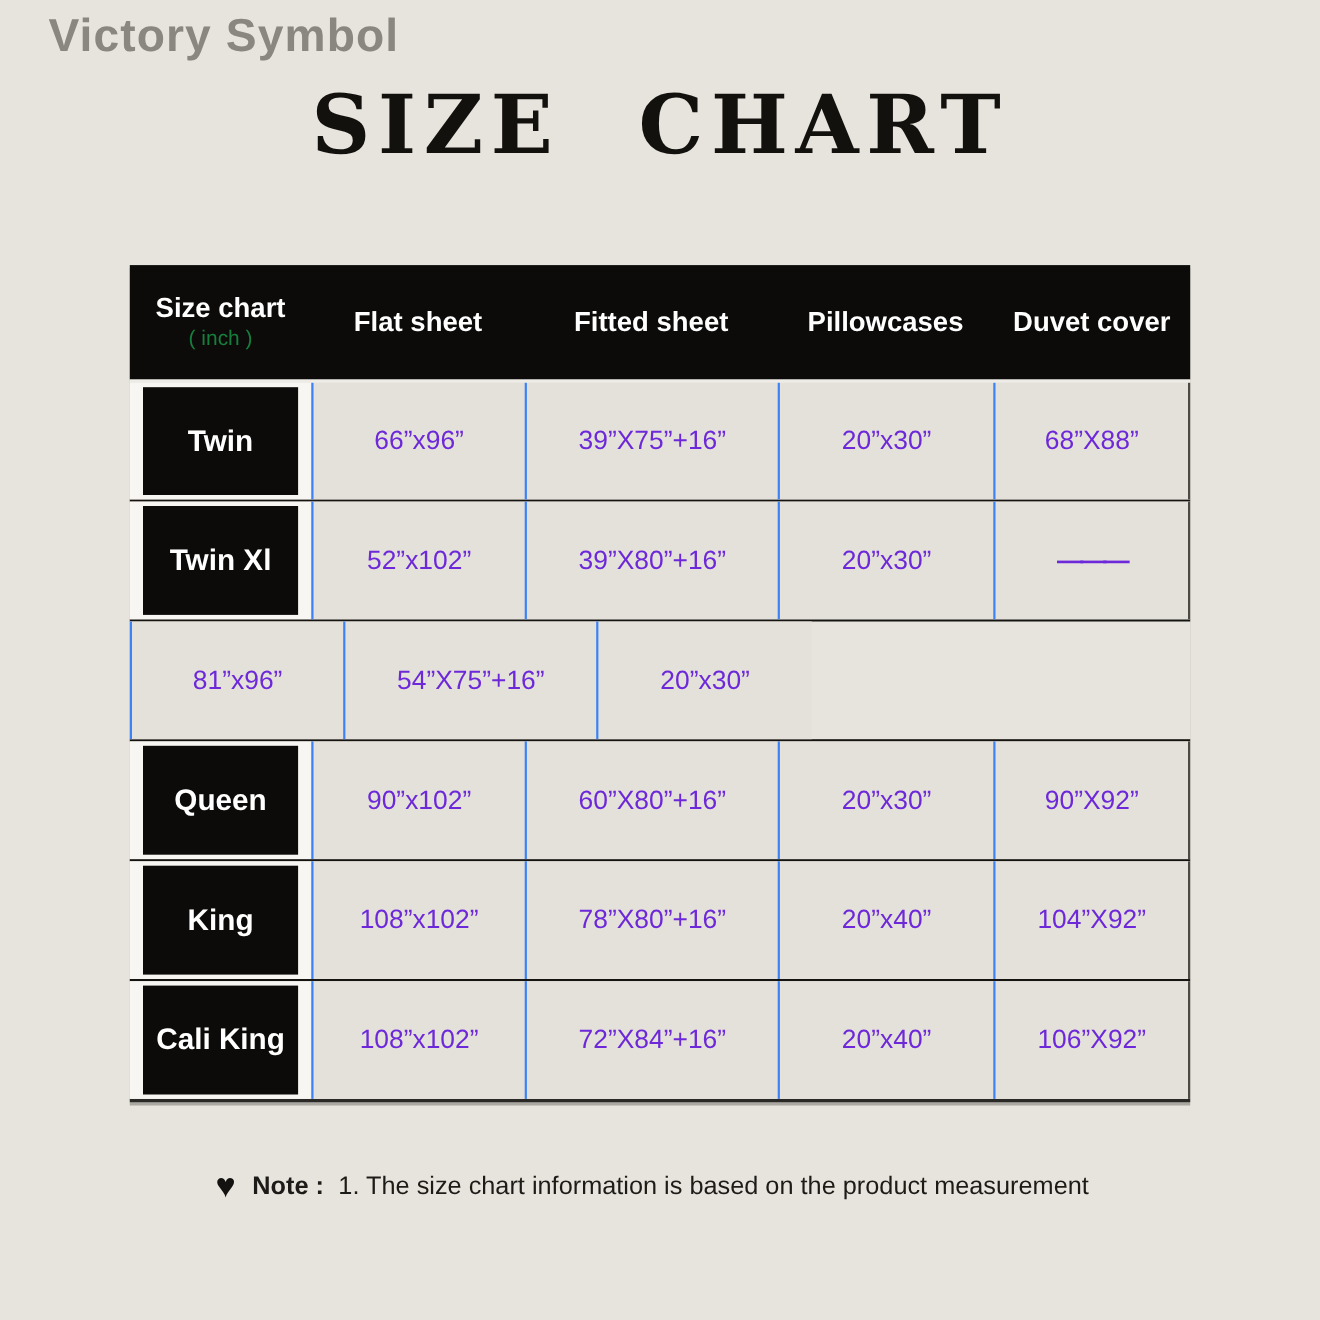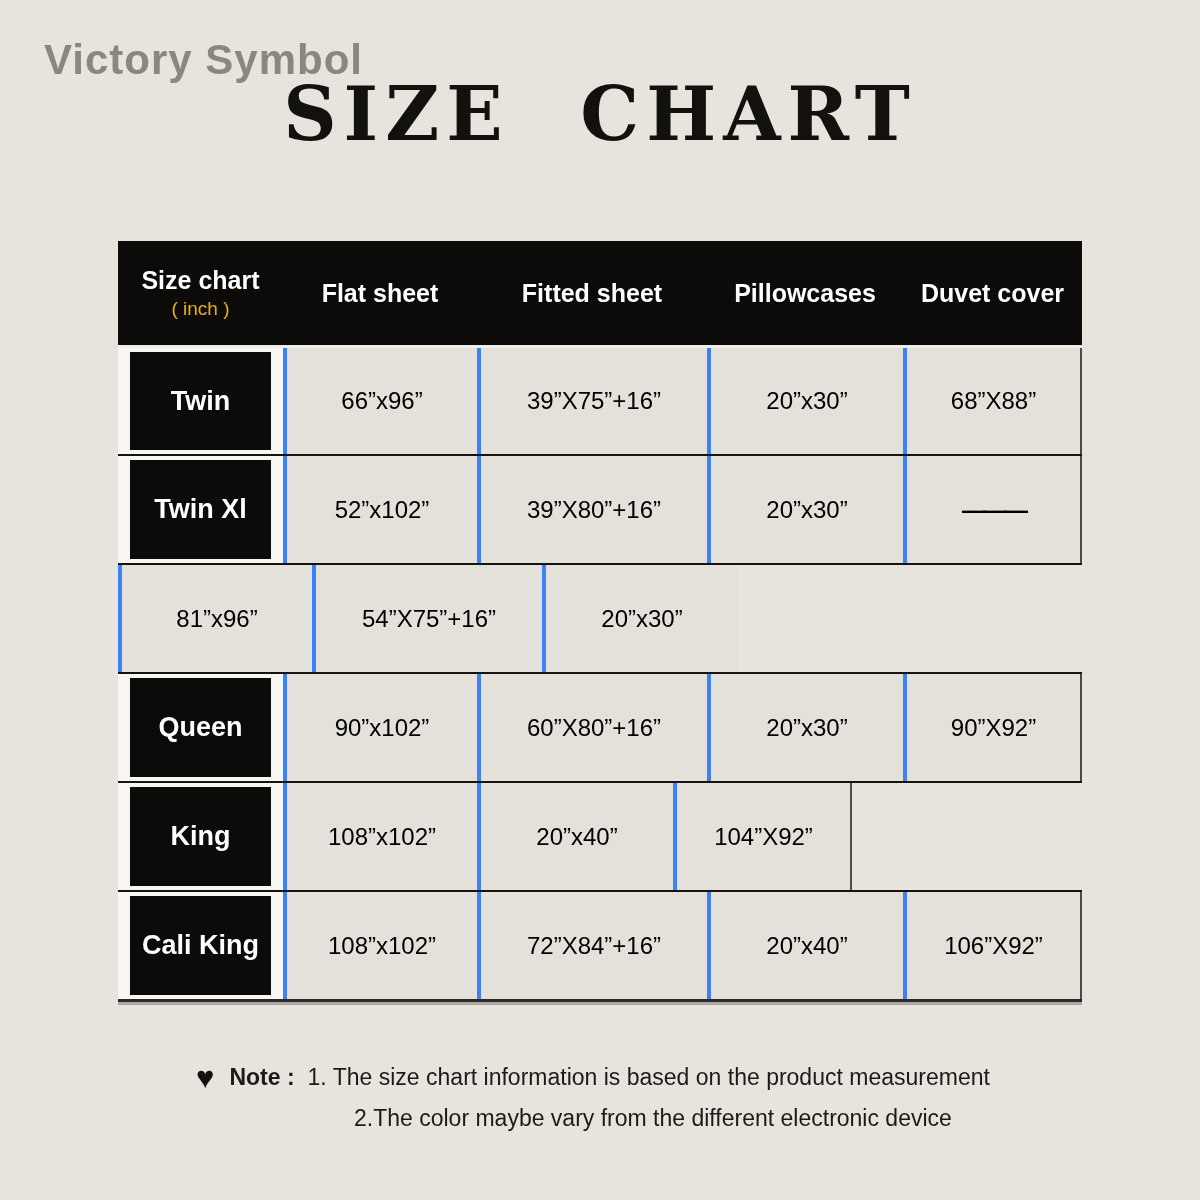--- a/index.html
+++ b/index.html
@@ -8,21 +8,21 @@
     width: 1200px;
     height: 1200px;
     background: #e7e4dd;
     overflow: hidden;
     font-family: "Liberation Sans", sans-serif;
     color: #15130f;
   }
   .brand {
     position: absolute;
     left: 44px;
-    top: 36px;
+    top: 8px;
     font-size: 42px;
     font-weight: bold;
     letter-spacing: 1px;
     color: #8a8780;
   }
   .title {
     position: absolute;
     top: 76px;
     left: 0;
     width: 100%;
@@ -56,21 +56,21 @@
     justify-content: center;
     box-sizing: border-box;
     font-size: 25px;
     font-weight: bold;
     text-align: center;
   }
   .hsub {
     font-size: 19px;
     font-weight: normal;
     margin-top: 3px;
-    color: #eab308;
+    color: #15803d;
   }
   .trow {
     display: flex;
     height: 109px;
     box-sizing: border-box;
     border-top: 2px solid #161410;
   }
   .trow.first { border-top: 3px solid #eeece7; }
   .c1 { width: 165px; }
   .c2 { width: 194px; }
@@ -89,26 +89,26 @@
     color: #ffffff;
     font-size: 27px;
     font-weight: bold;
     display: flex;
     align-items: center;
     justify-content: center;
   }
   .dcell {
     box-sizing: border-box;
     background: #e4e1da;
-    border-left: 4px solid #3b82f6;
+    border-left: 2px solid #3b82f6;
     display: flex;
     align-items: center;
     justify-content: center;
     font-size: 24px;
-    color: #000000;
+    color: #6d28d9;
   }
   .dcell.c5 { border-right: 2px solid #4c4a45; }
   .dash-cell { letter-spacing: -3px; font-weight: bold; }
   .note {
     position: absolute;
     left: 196px;
     top: 1062px;
     font-size: 23px;
     color: #1d1b17;
   }
@@ -187,20 +187,21 @@
       <div class="dcell c3">60”X80”+16”</div>
       <div class="dcell c4">20”x30”</div>
       <div class="dcell c5">90”X92”</div>
     </div>
 
     <div class="trow">
       <div class="c1 rowlabel">
         <div class="rowlabel-inner">King</div>
       </div>
       <div class="dcell c2">108”x102”</div>
+      <div class="dcell c3">78”X80”+16”</div>
       <div class="dcell c4">20”x40”</div>
       <div class="dcell c5">104”X92”</div>
     </div>
 
     <div class="trow">
       <div class="c1 rowlabel">
         <div class="rowlabel-inner">Cali King</div>
       </div>
       <div class="dcell c2">108”x102”</div>
       <div class="dcell c3">72”X84”+16”</div>
@@ -209,16 +210,15 @@
     </div>
 
   </div>
 
   <div class="note">
     <div class="note-line1">
       <span class="heart">♥</span>
       <span class="note-label">Note :</span>
       <span>1. The size chart information is based on the product measurement</span>
     </div>
-    <div class="note-line2">2.The color maybe vary from the different electronic device</div>
   </div>
 
 </div>
 
 </body></html>

